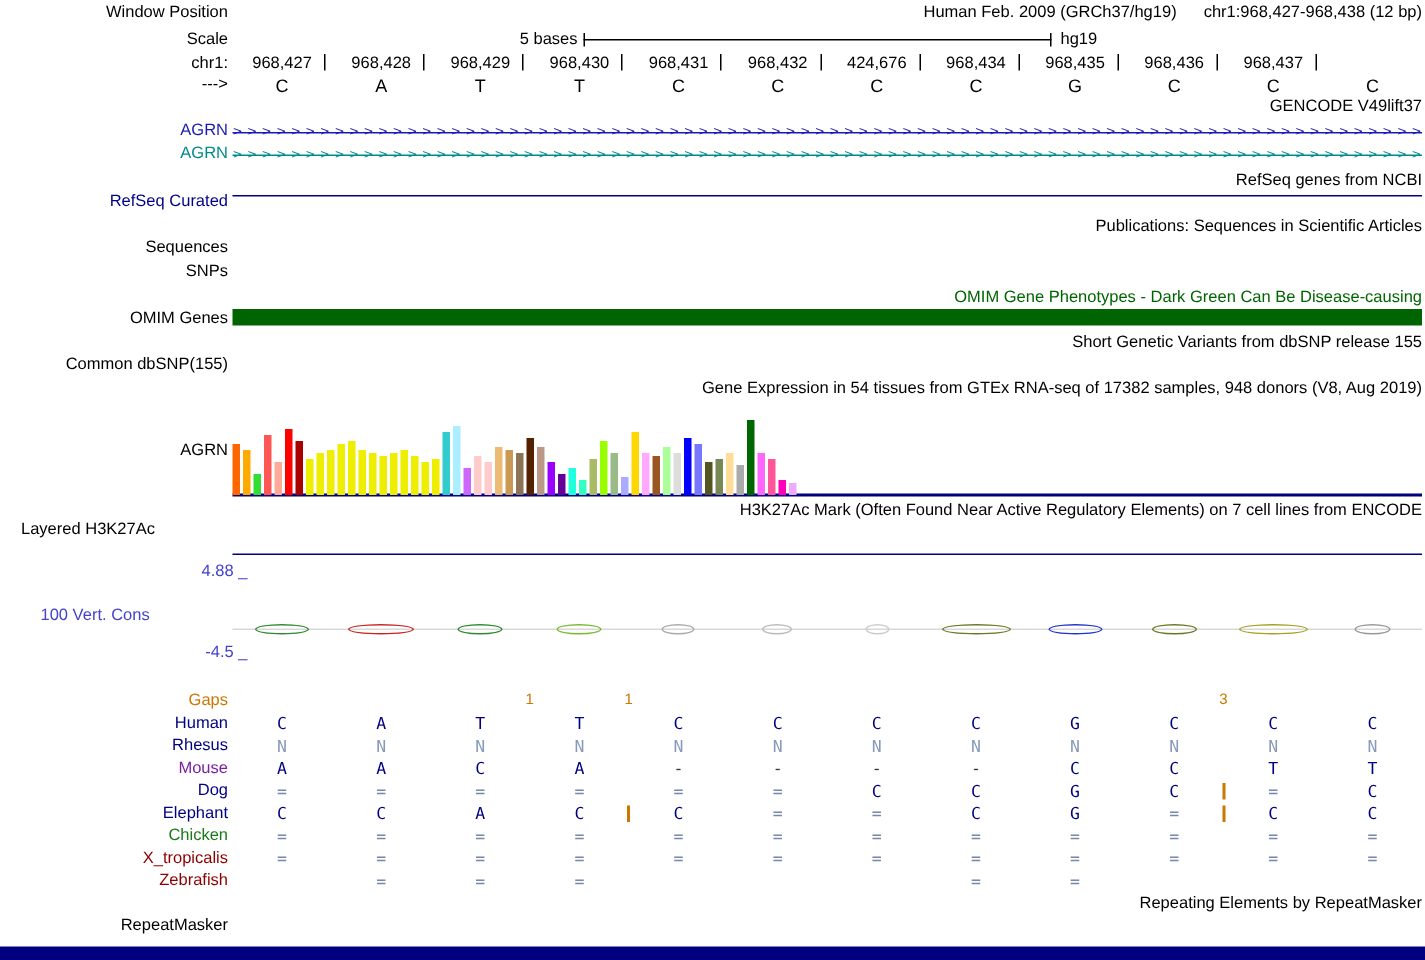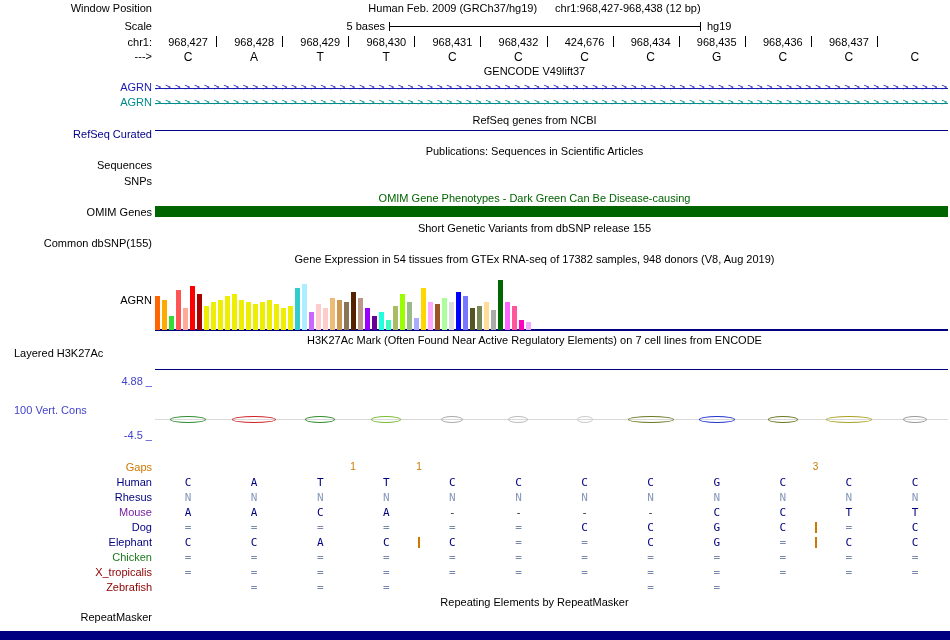--- a/index.html
+++ b/index.html
@@ -1,21 +1,21 @@
 <!DOCTYPE html>
 <html><head>
 <meta charset="utf-8">
 <style>
   html,body{margin:0;padding:0;background:#fff;}
   #stage{position:relative;width:950px;height:640px;background:#fff;overflow:hidden;
          font-family:"Liberation Sans",sans-serif;font-size:11px;color:#000;}
   .r-lbl{position:absolute;left:0;width:152px;text-align:right;white-space:nowrap;}
   .l-lbl{position:absolute;left:14px;white-space:nowrap;}
-  .c-title{position:absolute;left:138px;width:793px;text-align:center;white-space:nowrap;}
-  .blue{color:#4343cc;}
+  .c-title{position:absolute;left:155px;width:793px;text-align:right;white-space:nowrap;}
+  .blue{color:#4343cc;padding-left:13px;}
   .navyline{position:absolute;background:#000080;}
   .blk{position:absolute;background:#000;}
   .green{color:#006400;}
   .orange{color:#cc7700;}
   .refseqblue{color:#000088;}
 </style>
 </head>
 <body>
 
 <div id="stage">

